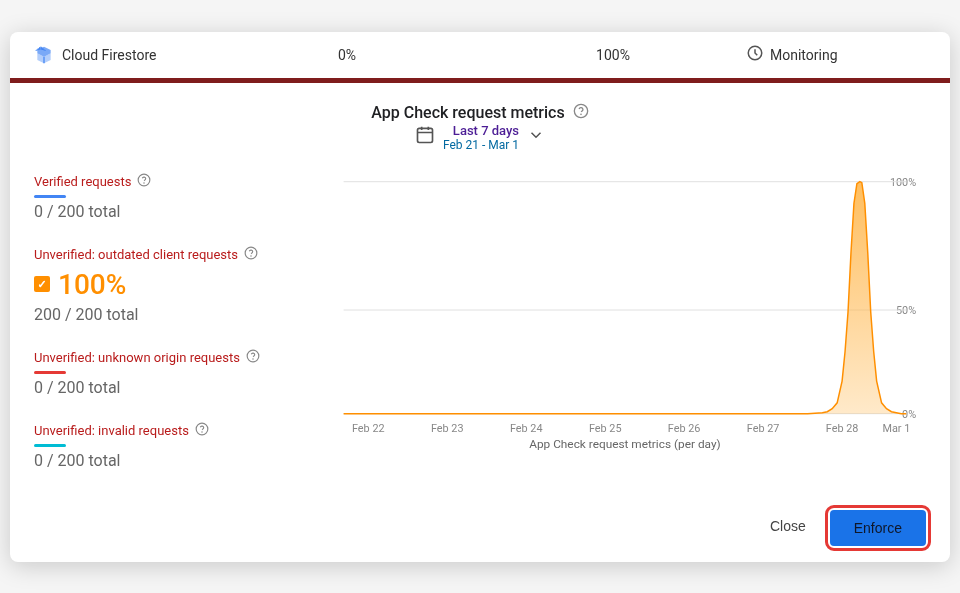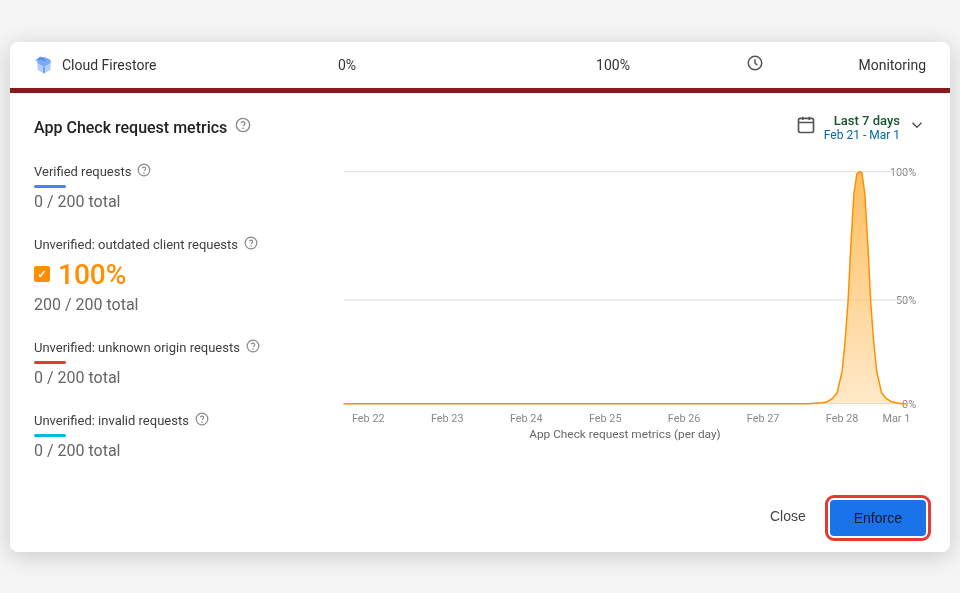--- a/index.html
+++ b/index.html
@@ -54,40 +54,41 @@
       flex: 1;
       text-align: center;
       font-size: 14px;
       color: #333;
     }
     .top-bar-monitoring {
       display: flex;
       align-items: center;
       gap: 6px;
       min-width: 180px;
-      justify-content: space-between;
+      justify-content: flex-start;
     }
     .monitoring-icon {
       color: #555;
       font-size: 16px;
     }
     .monitoring-label {
       font-size: 14px;
       color: #333;
     }
 
     
     .main-content {
       padding: 20px 24px 0 24px;
     }
     .section-header {
       display: flex;
       align-items: center;
       justify-content: space-between;
       margin-bottom: 20px;
+      flex-direction: column;
     }
     .section-title-row {
       display: flex;
       align-items: center;
       gap: 8px;
     }
     .section-title {
       font-size: 16px;
       font-weight: 500;
       color: #202124;
@@ -106,21 +107,21 @@
     .calendar-icon {
       color: #555;
       font-size: 18px;
     }
     .date-filter-text {
       text-align: right;
     }
     .date-filter-label {
       font-size: 13px;
       font-weight: 500;
-      color: #14532d;
+      color: #4c1d95;
       display: block;
     }
     .date-filter-range {
       font-size: 12px;
       color: #0369a1;
       display: block;
     }
     .chevron-down {
       color: #555;
       font-size: 18px;
@@ -142,21 +143,21 @@
       margin-bottom: 24px;
     }
     .metric-label-row {
       display: flex;
       align-items: center;
       gap: 6px;
       margin-bottom: 4px;
     }
     .metric-label {
       font-size: 13px;
-      color: #404040;
+      color: #b91c1c;
     }
     .metric-line {
       height: 3px;
       width: 32px;
       border-radius: 2px;
       margin: 4px 0;
     }
     .metric-line-blue { background: #4285f4; }
     .metric-line-red { background: #e53935; }
     .metric-line-cyan { background: #00bcd4; }

